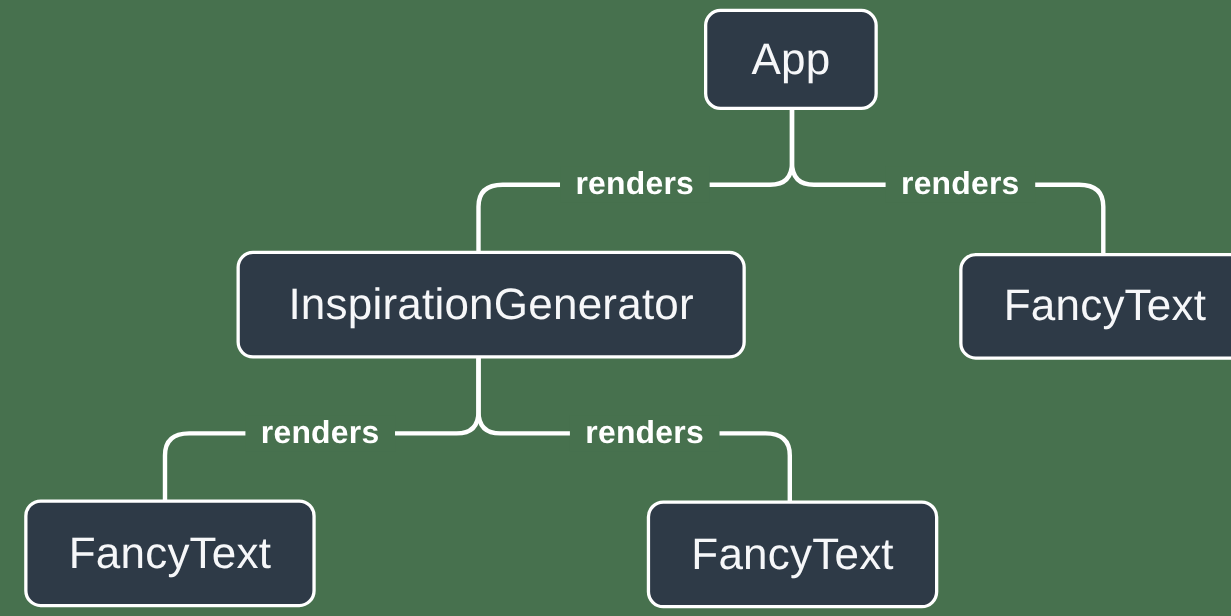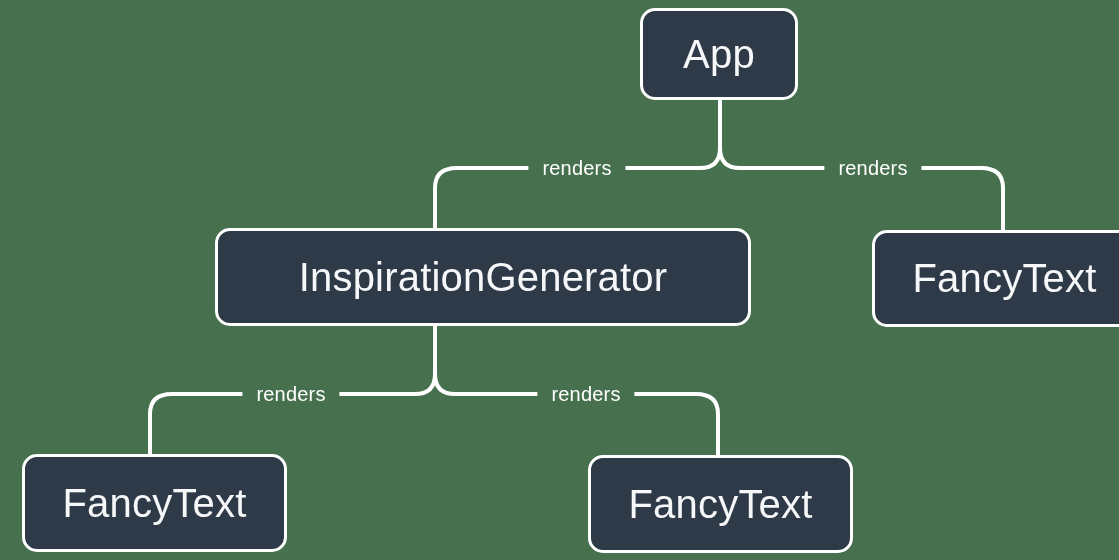--- a/index.html
+++ b/index.html
@@ -43,31 +43,31 @@
     background: var(--node-fill);
     border: 3px solid var(--node-border);
     border-radius: 15px;
     color: var(--text);
     font-size: 40px;
     font-weight: 400;
     white-space: nowrap;
     letter-spacing: 0.2px;
   }
   .node-app                  { left: 620px; top: 8px;   width: 158px; height: 92px; }
-  .node-inspiration          { left: 195px; top: 228px; width: 536px; height: 98px; }
+  .node-inspiration          { left: 195px; top: 228px; width: 463px; height: 98px; }
   .node-fancytext-right      { left: 852px; top: 230px; width: 265px; height: 97px; }
   .node-fancytext-left       { left: 2px;   top: 454px; width: 265px; height: 98px; }
   .node-copyright            { left: 568px; top: 455px; width: 265px; height: 98px; }
   .edge-label {
     position: absolute;
     transform: translate(-50%, -50%);
     background: var(--background);
     color: var(--edge-line);
-    font-size: 20px;
-    font-weight: 400;
+    font-size: 29px;
+    font-weight: 700;
     padding: 0 14px;
     white-space: nowrap;
     letter-spacing: 0.2px;
   }
   .edge-label-0 { left: 557px; top: 168px; }
   .edge-label-1 { left: 853px; top: 168px; }
   .edge-label-2 { left: 271px; top: 394px; }
   .edge-label-3 { left: 566px; top: 394px; }
 </style>
 </head>

